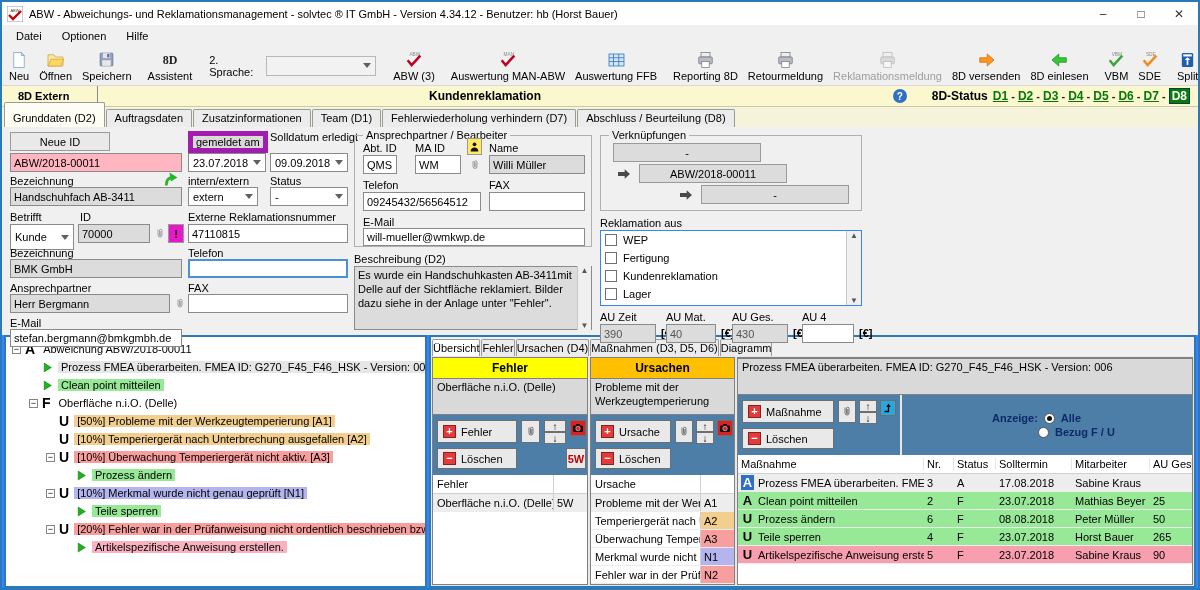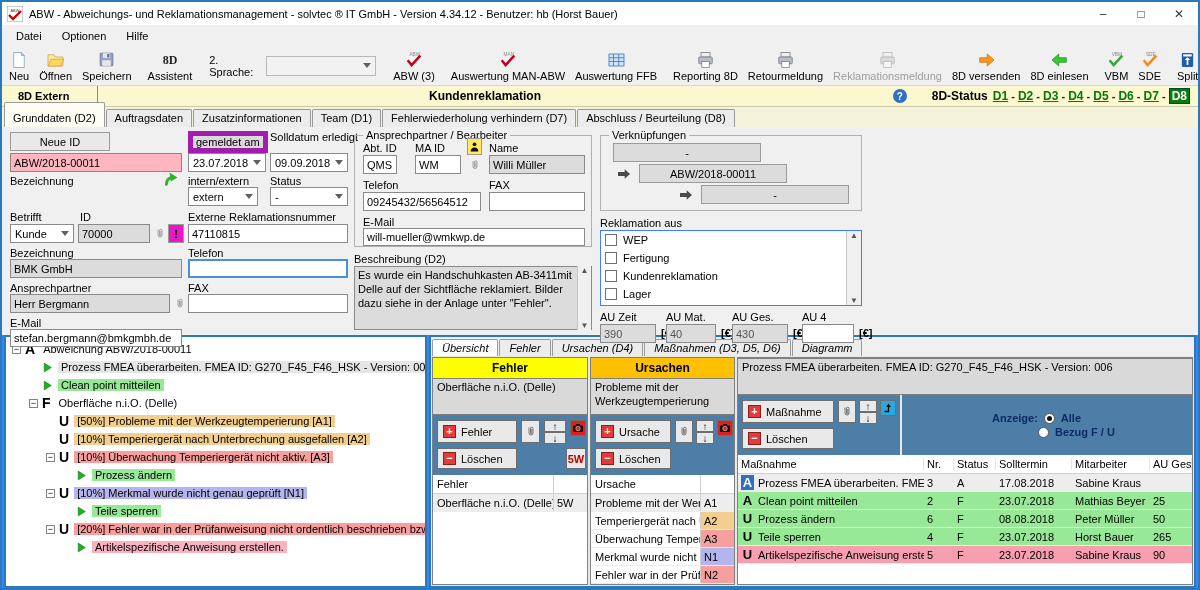--- a/index.html
+++ b/index.html
@@ -74,22 +74,22 @@
   .t-row { display:flex; align-items:center; height:18px; white-space:nowrap; }
   .t-exp { width:9px; height:9px; border:1px solid #848484; background:#fff; font-size:9px; line-height:6px;
            display:flex; align-items:center; justify-content:center; margin-right:4px; flex:none; }
   .t-glyph { font-weight:bold; font-size:14px; margin-right:5px; line-height:1; }
   .t-play { display:flex; margin-right:5px; }
   .t-text { padding:0 3px; }
   .bg-gray{background:#e6e6e6;} .bg-green{background:#97e897;} .bg-tan{background:#f2cf8f;}
   .bg-red{background:#f79f9f;} .bg-purple{background:#b4b4ee;} .bg-pinkish{background:#f9b3c0;}
   .right-panel { flex:1; border:2px solid #2a7ab9; background:#f0f0f0; display:flex; flex-direction:column; }
   .panel-tabs { height:19px; display:flex; align-items:flex-end; background:#f0f0f0; padding-left:1px; }
-  .ptab { border:1px solid #9a9a9a; border-bottom:none; background:#ececec; padding:2px 9px 2px;
-          margin-right:1px; border-radius:2px 2px 0 0;font-style:italic; }
+  .ptab { border:1px solid #9a9a9a; border-bottom:none; background:#ececec; padding:2px 0 2px;
+          margin-right:1px; border-radius:2px 2px 0 0; }
   .ptab.active { background:#fdfdfd; }
   .columns { flex:1; display:flex; gap:2px; background:#e8e8e8; padding:1px; overflow:hidden; }
   .col { display:flex; flex-direction:column; border:1px solid #808080; background:#fff; overflow:hidden; }
   .col-header { height:20px; flex:none; display:flex; align-items:center; justify-content:center;
                 font-weight:bold; font-size:12px; }
   .hdr-yellow{background:#ffff00;} .hdr-orange{background:#ffc000;} .hdr-pale{background:#fcf9d8;}
   .col-desc { height:37px; flex:none; background:#d9d9d9; border-top:1px solid #808080;
               border-bottom:1px solid #808080; padding:2px 4px; line-height:1.25; overflow:hidden; }
   .col-toolbar { height:60px; flex:none; background:#4d7ea8; position:relative; }
   .tool-btn { position:absolute; background:#e9e9e9; border:1px solid #6e6e6e; display:flex;
@@ -332,23 +332,24 @@
 
     <div class="pbtn" style="left:8px;top:5px;width:100px">Neue ID</div>
     <div class="fld pink" style="left:8px;top:26px;width:172px">ABW/2018-00011</div>
     <div class="lbl" style="left:8px;top:48px">Bezeichnung</div>
     <span class="iconbox" style="left:160px;top:44px;width:18px;height:16px">
       <svg viewBox="0 0 20 20" width="18" height="16">
           <path d="M4 18c0-8 4-10 9-10" stroke="#28b428" stroke-width="3.4" fill="none"></path>
           <path d="M8 2l10 6-8 5z" fill="#28b428"></path>
         </svg>
     </span>
+    <div class="fld ro" style="left:8px;top:60px;width:172px">Handschuhfach AB-3411</div>
     <div class="lbl" style="left:8px;top:84px">Betrifft</div>
     <div class="lbl" style="left:78px;top:84px">ID</div>
-    <div class="combo" style="position:absolute;left:8px;top:97px;width:64px;height:19px">
+    <div class="combo" style="position:absolute;left:8px;top:97px;width:64px;height:26px">
         <span>Kunde</span>
         <span class="arr"></span>
       </div>
     <div class="fld ro" style="left:76px;top:97px;width:72px">70000</div>
     <span class="iconbox" style="left:151px;top:97px;width:14px;height:19px">
       <svg viewBox="0 0 24 24" width="12" height="16">
           <path d="M8 3v11a4 4 0 0 0 8 0V5a2.5 2.5 0 0 0-5 0v9a1.3 1.3 0 0 0 2.6 0V6" fill="none" stroke="#8a8a8a" stroke-width="1.6"></path>
         </svg>
     </span>
     <div class="pbtn" style="left:166px;top:97px;width:16px;background:#e718c7;font-weight:bold">!</div>

